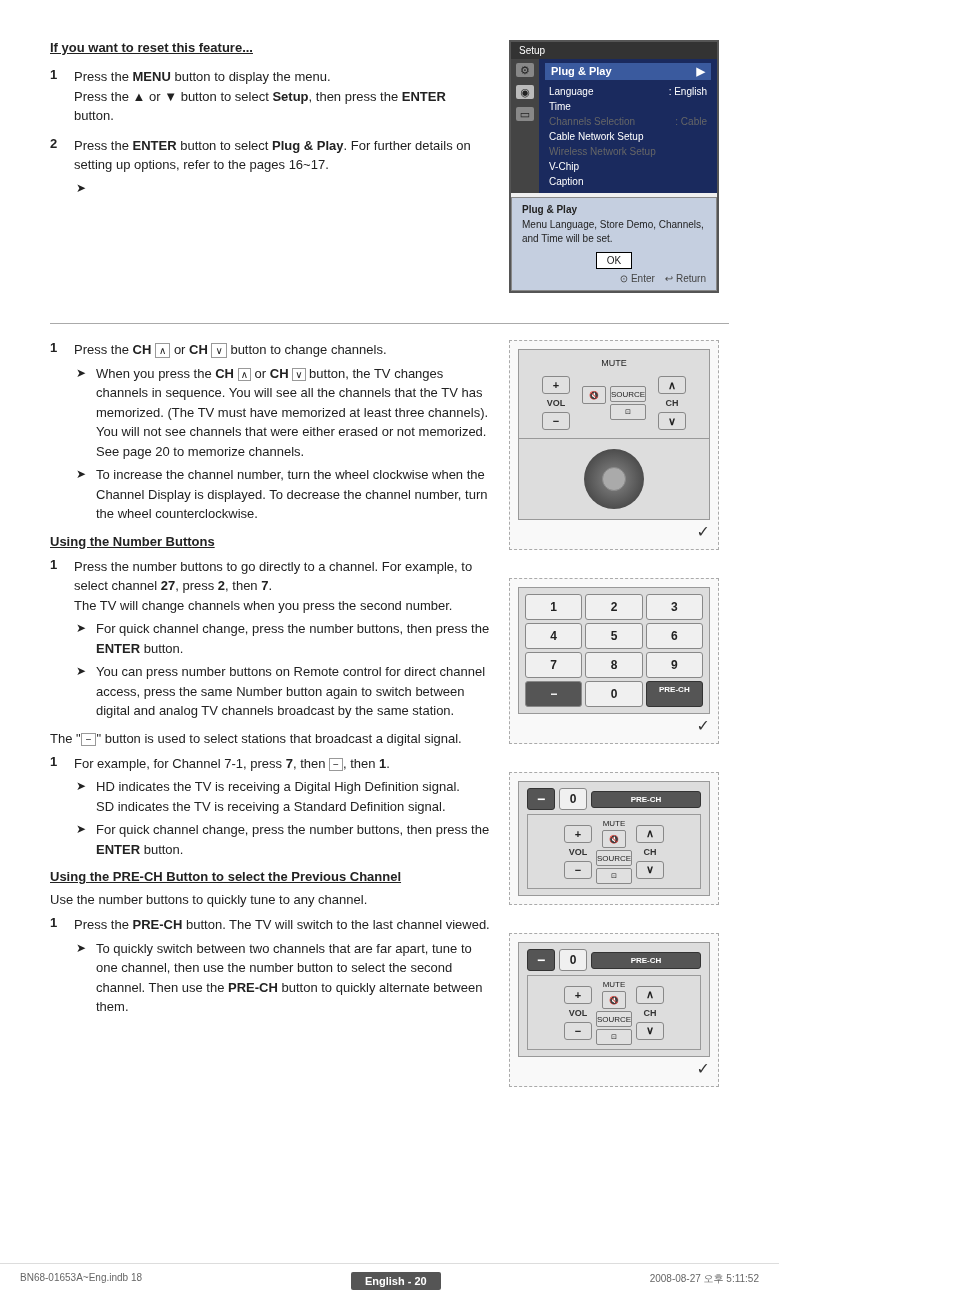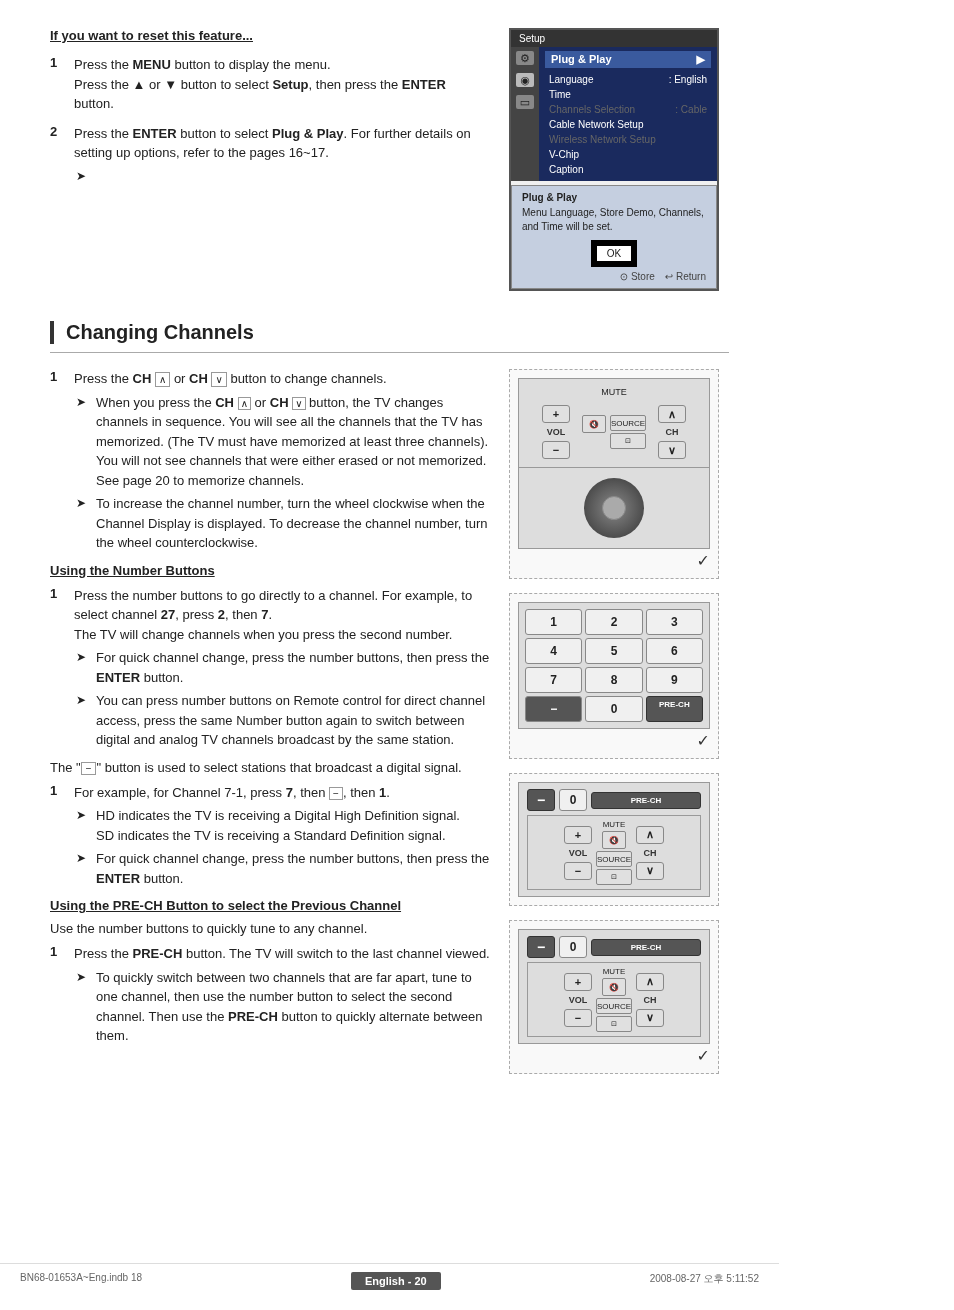--- a/index.html
+++ b/index.html
@@ -9,21 +9,21 @@
       background: #fff;
       font-family: Arial, sans-serif;
       font-size: 13px;
       color: #222;
       position: relative;
     }
 
     .page {
       width: 779px;
       min-height: 1310px;
-      padding: 28px 50px 30px 50px;
+      padding: 40px 50px 30px 50px;
       position: relative;
     }
 
     
     .top-section {
       display: flex;
       gap: 20px;
       margin-bottom: 30px;
     }
 
@@ -166,21 +166,21 @@
     }
 
     .tv-dialog-text {
       font-size: 10px;
       line-height: 1.4;
       margin-bottom: 6px;
     }
 
     .tv-dialog-ok {
       background: #fff;
-      border: 6px solid #000000;
+      border: 1px solid #000000;
       padding: 2px 10px;
       font-size: 10px;
       display: inline-block;
       margin-bottom: 4px;
     }
 
     .tv-dialog-footer {
       display: flex;
       gap: 10px;
       font-size: 10px;
@@ -214,21 +214,21 @@
 
     .main-text {
       flex: 1;
     }
 
     .main-images {
       width: 220px;
       flex-shrink: 0;
       display: flex;
       flex-direction: column;
-      gap: 14px;
+      gap: 28px;
     }
 
     .subsection-heading {
       font-weight: bold;
       text-decoration: underline;
       margin-bottom: 8px;
       font-size: 13px;
     }
 
     .subsection-heading:first-child {
@@ -513,31 +513,28 @@
             </div>
           </div>
         </div>
         <div class="tv-dialog">
           <div class="tv-dialog-title">Plug &amp; Play</div>
           <div class="tv-dialog-text">Menu Language, Store Demo, Channels, and Time will be set.</div>
           <div style="text-align:center;">
             <div class="tv-dialog-ok">OK</div>
           </div>
           <div class="tv-dialog-footer">
-            <span>⊙ Store</span>
+            <span>⊙ Enter</span>
             <span>↩ Return</span>
           </div>
         </div>
       </div>
     </div>
   </div>
 
-  <div class="section-divider">
-    <div class="section-title">Changing Channels</div>
-  </div>
   <div class="section-line"></div>
 
   <div class="main-section">
 
     <div class="main-text">
 
       <div class="step">
         <div class="step-num">1</div>
         <div class="step-content">
           Press the <b>CH</b> <span style="border:1px solid #999;padding:1px 3px;font-size:10px;">∧</span> or <b>CH</b> <span style="border:1px solid #999;padding:1px 3px;font-size:10px;">∨</span> button to change channels.

